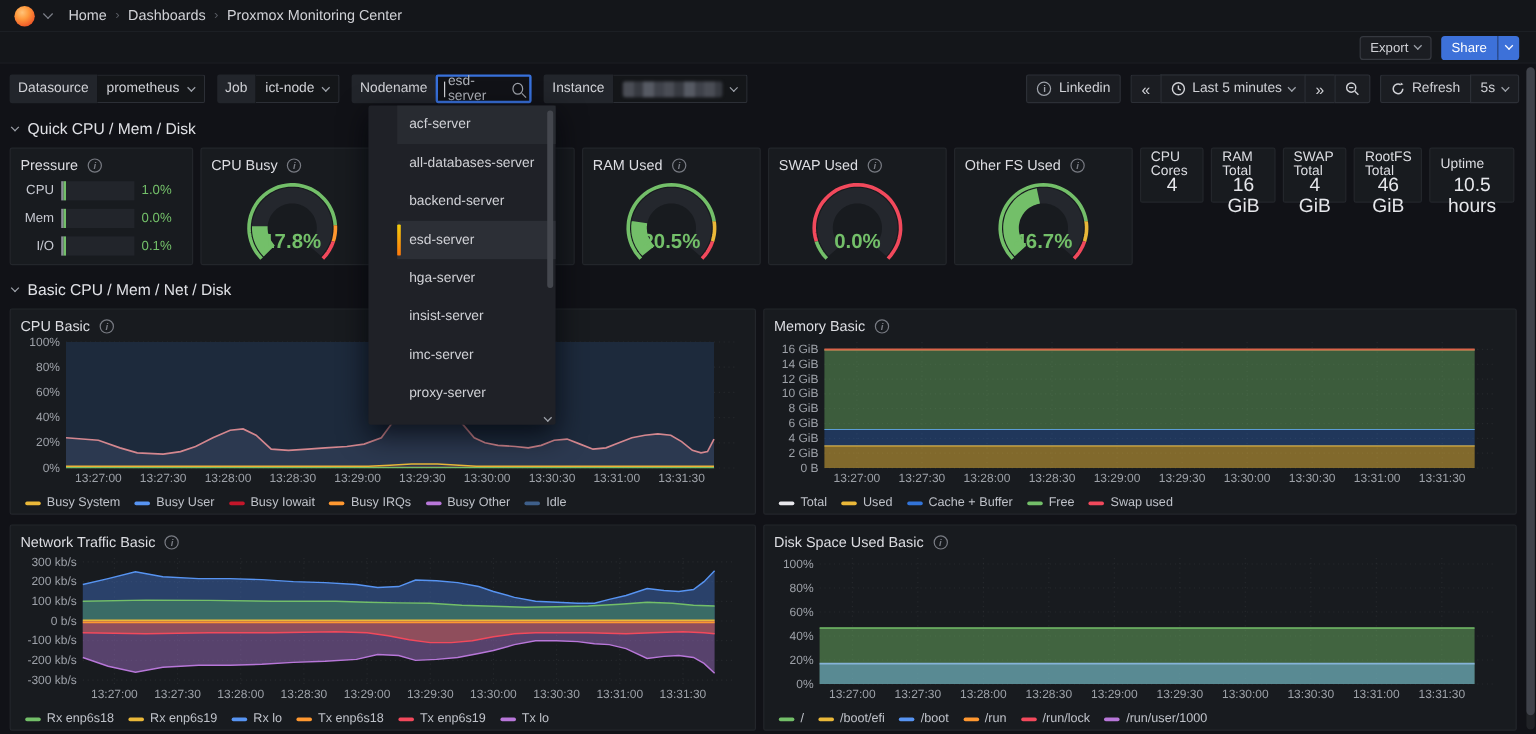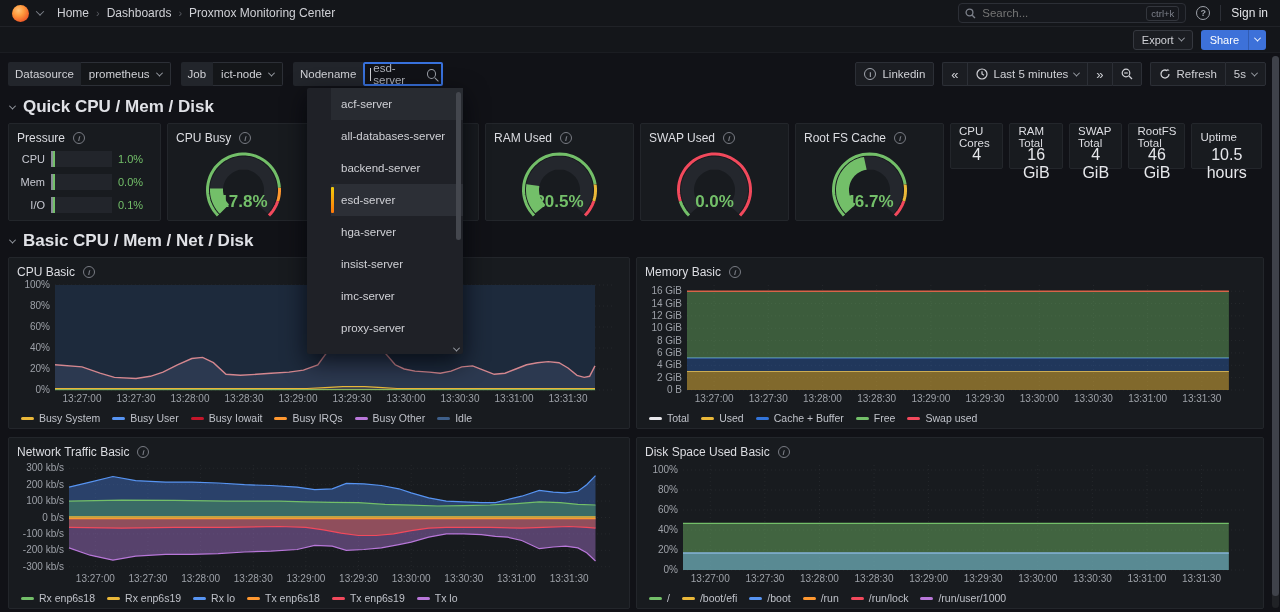--- a/index.html
+++ b/index.html
@@ -57,21 +57,21 @@
   .submenu-right { margin-left:auto; display:flex; align-items:center; gap:8px; }
   .ctrl-btn { height:24px; border:1px solid #2c2f36; background:#1b1d22; border-radius:2px; color:#d0d1d6;
     font-size:11.5px; font-weight:500; display:inline-flex; align-items:center; gap:6px; padding:0 8px; }
   .ctrl-group { display:flex; }
   .ctrl-group .ctrl-btn { border-radius:0; border-right-width:0; }
   .ctrl-group .ctrl-btn:first-child { border-radius:2px 0 0 2px; }
   .ctrl-group .ctrl-btn:last-child { border-radius:0 2px 2px 0; border-right-width:1px; }
   .laquo { font-size:13px; color:#d0d1d6; }
   
   .section-head { display:flex; align-items:center; gap:8px; height:24px; margin:2px 0 4px 2px;
-    font-size:17px; font-weight:700; color:#e0e1e6; }
+    font-size:13px; font-weight:400; color:#e0e1e6; }
   .section-head .chev { color:#9fa3ab; width:5px; height:5px; }
   .row { display:flex; gap:6px; margin-bottom:8px; }
   .panel { background:#181b1f; border:1px solid #23262b; border-radius:2px; padding:6px 8px; position:relative; }
   .ptitle { display:flex; align-items:center; gap:8px; height:16px; font-size:12px; font-weight:500; color:#dcdde2; }
   .info-icon { width:12px; height:12px; border:1.2px solid #787b83; border-radius:50%; color:#787b83;
     font-size:8px; display:flex; align-items:center; justify-content:center; font-style:italic; font-weight:700; }
   
   .prow { display:flex; align-items:center; gap:6px; height:21px; margin-top:2px;justify-content:space-between; }
   .plabel { width:28px; text-align:right; font-size:11px; color:#c7c9d1; }
   .ptrack { flex:1; height:16px; background:#22252b; border-left:2px solid #8a8e98; position:relative; }
@@ -109,33 +109,20 @@
 <div class="topnav">
   <div class="glogo"></div>
   <span class="chev logo-chev"></span>
   <div class="crumbs">
     <span class="crumb">Home</span>
     <span class="crumb-sep">›</span>
     <span class="crumb">Dashboards</span>
     <span class="crumb-sep">›</span>
     <span class="crumb">Proxmox Monitoring Center</span>
   </div>
-  <div class="topnav-right">
-    <div class="searchbox">
-      <svg width="11" height="11" viewBox="0 0 11 11">
-        <circle cx="4.5" cy="4.5" r="3.4" fill="none" stroke="#7e828c" stroke-width="1.3"></circle>
-        <line x1="7.2" y1="7.2" x2="10" y2="10" stroke="#7e828c" stroke-width="1.3"></line>
-      </svg>
-      <input placeholder="Search..." style="">
-      <span class="kbd">ctrl+k</span>
-    </div>
-    <span class="circ-icon">?</span>
-    <span class="nav-divider"></span>
-    <span class="signin">Sign in</span>
-  </div>
 </div>
 
 <div class="toolbar">
   <span class="btn">
     <span>Export</span>
       <span class="chev"></span>
   </span>
   <span class="share-split">
     <span class="share-main">Share</span>
     <span class="share-arrow">
@@ -160,20 +147,27 @@
         <span>ict-node</span>
           <span class="chev"></span>
       </span>
     </div>
     <div class="var">
       <span class="var-label">Nodename</span>
       <span class="node-input">
         <span class="caret"></span>
         <span>esd-server</span>
         <span class="mag"></span>
+      </span>
+    </div>
+    <div class="var">
+      <span class="var-label">Instance</span>
+      <span class="var-value" style="width:112px">
+        <span class="blur-pill"></span>
+        <span class="chev"></span>
       </span>
     </div>
     <div class="submenu-right">
       <span class="ctrl-btn">
         <span class="circ-icon" style="width:12px;height:12px;font-size:8px">i</span>
         <span>Linkedin</span>
       </span>
       <span class="ctrl-group">
         <span class="ctrl-btn">
             <span class="laquo">«</span>
@@ -284,21 +278,21 @@
         </div>
       <div class="gauge-host"><svg width="131" height="74">
             <polyline points="46.4,63.1 44.3,60.7 42.5,58.1 41.0,55.3 39.8,52.3 39.0,49.3 38.6,46.1 38.5,42.9 38.8,39.8 39.5,36.7 40.6,33.7 41.9,30.8 43.7,28.1 45.7,25.7 48.0,23.5 50.5,21.6 53.2,19.9 56.2,18.7 59.2,17.7 62.3,17.2 65.5,17.0 68.7,17.2 71.8,17.7 74.8,18.7 77.8,19.9 80.5,21.6 83.0,23.5 85.3,25.7 87.3,28.1 89.1,30.8 90.4,33.7 91.5,36.7 92.2,39.8 92.5,42.9 92.4,46.1 92.0,49.3 91.2,52.3 90.0,55.3 88.5,58.1 86.7,60.7 84.6,63.1" fill="none" stroke="#24272d" stroke-width="13"></polyline>
             <polyline points="40.0,69.5 39.7,69.2 39.5,68.8 39.2,68.5 38.9,68.2 38.6,67.9 38.3,67.6 38.0,67.3 37.8,66.9 37.5,66.6 37.2,66.3 37.0,66.0 36.7,65.6 36.5,65.3 36.2,64.9 36.0,64.6 35.7,64.2 35.5,63.9 35.3,63.5 35.0,63.2 34.8,62.8 34.6,62.4 34.4,62.1 34.2,61.7 34.0,61.3 33.8,61.0 33.6,60.6 33.4,60.2 33.2,59.8 33.0,59.5 32.8,59.1 32.6,58.7 32.5,58.3 32.3,57.9 32.1,57.5 32.0,57.1 31.8,56.7 31.7,56.3 31.5,55.9 31.4,55.5 31.3,55.1" fill="none" stroke="#73BF69" stroke-width="3"></polyline>
             <polyline points="31.3,55.1 30.3,51.4 29.7,47.7 29.5,43.9 29.7,40.0 30.3,36.3 31.4,32.6 32.7,29.1 34.5,25.7 36.6,22.5 39.1,19.6 41.8,16.9 44.8,14.5 48.0,12.5 51.5,10.8 55.0,9.6 58.8,8.6 62.5,8.1 66.3,8.0 70.2,8.3 73.9,9.0 77.6,10.1 81.1,11.5 84.4,13.4 87.6,15.6 90.5,18.0 93.1,20.8 95.4,23.9 97.3,27.2 98.9,30.6 100.1,34.2 101.0,37.9 101.4,41.7 101.5,45.6 101.1,49.4 100.3,53.1 99.2,56.7 97.6,60.2 95.7,63.5 93.5,66.6 91.0,69.5" fill="none" stroke="#F2495C" stroke-width="3"></polyline>
             <text x="65.5" y="61" text-anchor="middle" fill="#73BF69" font-size="17" font-weight="bold">0.0%</text>
           </svg></div>
     </div>
     <div class="panel" style="width:149px">
       <div class="ptitle">
-          <span>Root FS Cache</span>
+          <span>Other FS Used</span>
         <span class="info-icon">i</span>
         </div>
       <div class="gauge-host"><svg width="131" height="74">
             <polyline points="46.4,63.1 44.3,60.7 42.5,58.1 41.0,55.3 39.8,52.3 39.0,49.3 38.6,46.1 38.5,42.9 38.8,39.8 39.5,36.7 40.6,33.7 41.9,30.8 43.7,28.1 45.7,25.7 48.0,23.5 50.5,21.6 53.2,19.9 56.2,18.7 59.2,17.7 62.3,17.2 65.5,17.0 68.7,17.2 71.8,17.7 74.8,18.7 77.8,19.9 80.5,21.6 83.0,23.5 85.3,25.7 87.3,28.1 89.1,30.8 90.4,33.7 91.5,36.7 92.2,39.8 92.5,42.9 92.4,46.1 92.0,49.3 91.2,52.3 90.0,55.3 88.5,58.1 86.7,60.7 84.6,63.1" fill="none" stroke="#24272d" stroke-width="13"></polyline>
             <polyline points="46.4,63.1 45.4,62.0 44.4,60.9 43.5,59.7 42.7,58.5 41.9,57.2 41.3,55.9 40.6,54.5 40.1,53.1 39.6,51.7 39.2,50.3 38.9,48.8 38.7,47.4 38.6,45.9 38.5,44.4 38.5,42.9 38.6,41.4 38.8,40.0 39.1,38.5 39.4,37.1 39.8,35.6 40.3,34.2 40.9,32.9 41.6,31.5 42.3,30.2 43.1,29.0 43.9,27.8 44.9,26.6 45.8,25.5 46.9,24.4 48.0,23.4 49.1,22.5 50.4,21.6 51.6,20.9 52.9,20.1 54.2,19.5 55.6,18.9 57.0,18.4 58.4,17.9 59.9,17.6 61.3,17.3" fill="none" stroke="#73BF69" stroke-width="13"></polyline>
             <polyline points="40.0,69.5 37.8,66.9 35.7,64.2 34.0,61.3 32.5,58.3 31.3,55.1 30.4,51.9 29.8,48.5 29.5,45.1 29.6,41.7 29.9,38.4 30.6,35.0 31.6,31.8 32.9,28.7 34.5,25.7 36.4,22.8 38.5,20.2 40.9,17.8 43.4,15.6 46.2,13.6 49.2,11.9 52.2,10.5 55.5,9.4 58.8,8.6 62.1,8.2 65.5,8.0 68.9,8.2 72.2,8.6 75.5,9.4 78.8,10.5 81.8,11.9 84.8,13.6 87.6,15.6 90.1,17.8 92.5,20.2 94.6,22.8 96.5,25.7 98.1,28.7 99.4,31.8 100.4,35.0 101.1,38.4" fill="none" stroke="#73BF69" stroke-width="3"></polyline>
             <polyline points="101.1,38.4 101.1,38.8 101.2,39.2 101.2,39.6 101.3,40.0 101.3,40.5 101.4,40.9 101.4,41.3 101.4,41.7 101.5,42.2 101.5,42.6 101.5,43.0 101.5,43.4 101.5,43.9 101.5,44.3 101.5,44.7 101.5,45.1 101.5,45.6 101.4,46.0 101.4,46.4 101.4,46.8 101.4,47.2 101.3,47.7 101.3,48.1 101.2,48.5 101.2,48.9 101.1,49.4 101.0,49.8 101.0,50.2 100.9,50.6 100.8,51.0 100.7,51.4 100.6,51.9 100.5,52.3 100.4,52.7 100.3,53.1 100.2,53.5 100.1,53.9 100.0,54.3 99.9,54.7 99.7,55.1" fill="none" stroke="#EAB839" stroke-width="3"></polyline>
             <polyline points="99.7,55.1 99.6,55.5 99.5,55.9 99.3,56.3 99.2,56.7 99.0,57.1 98.9,57.5 98.7,57.9 98.5,58.3 98.4,58.7 98.2,59.1 98.0,59.5 97.8,59.8 97.6,60.2 97.4,60.6 97.2,61.0 97.0,61.3 96.8,61.7 96.6,62.1 96.4,62.4 96.2,62.8 96.0,63.2 95.7,63.5 95.5,63.9 95.3,64.2 95.0,64.6 94.8,64.9 94.5,65.3 94.3,65.6 94.0,66.0 93.8,66.3 93.5,66.6 93.2,66.9 93.0,67.3 92.7,67.6 92.4,67.9 92.1,68.2 91.8,68.5 91.5,68.8 91.3,69.2 91.0,69.5" fill="none" stroke="#F2495C" stroke-width="3"></polyline>
             <text x="65.5" y="61" text-anchor="middle" fill="#73BF69" font-size="17" font-weight="bold">46.7%</text>
           </svg></div>

